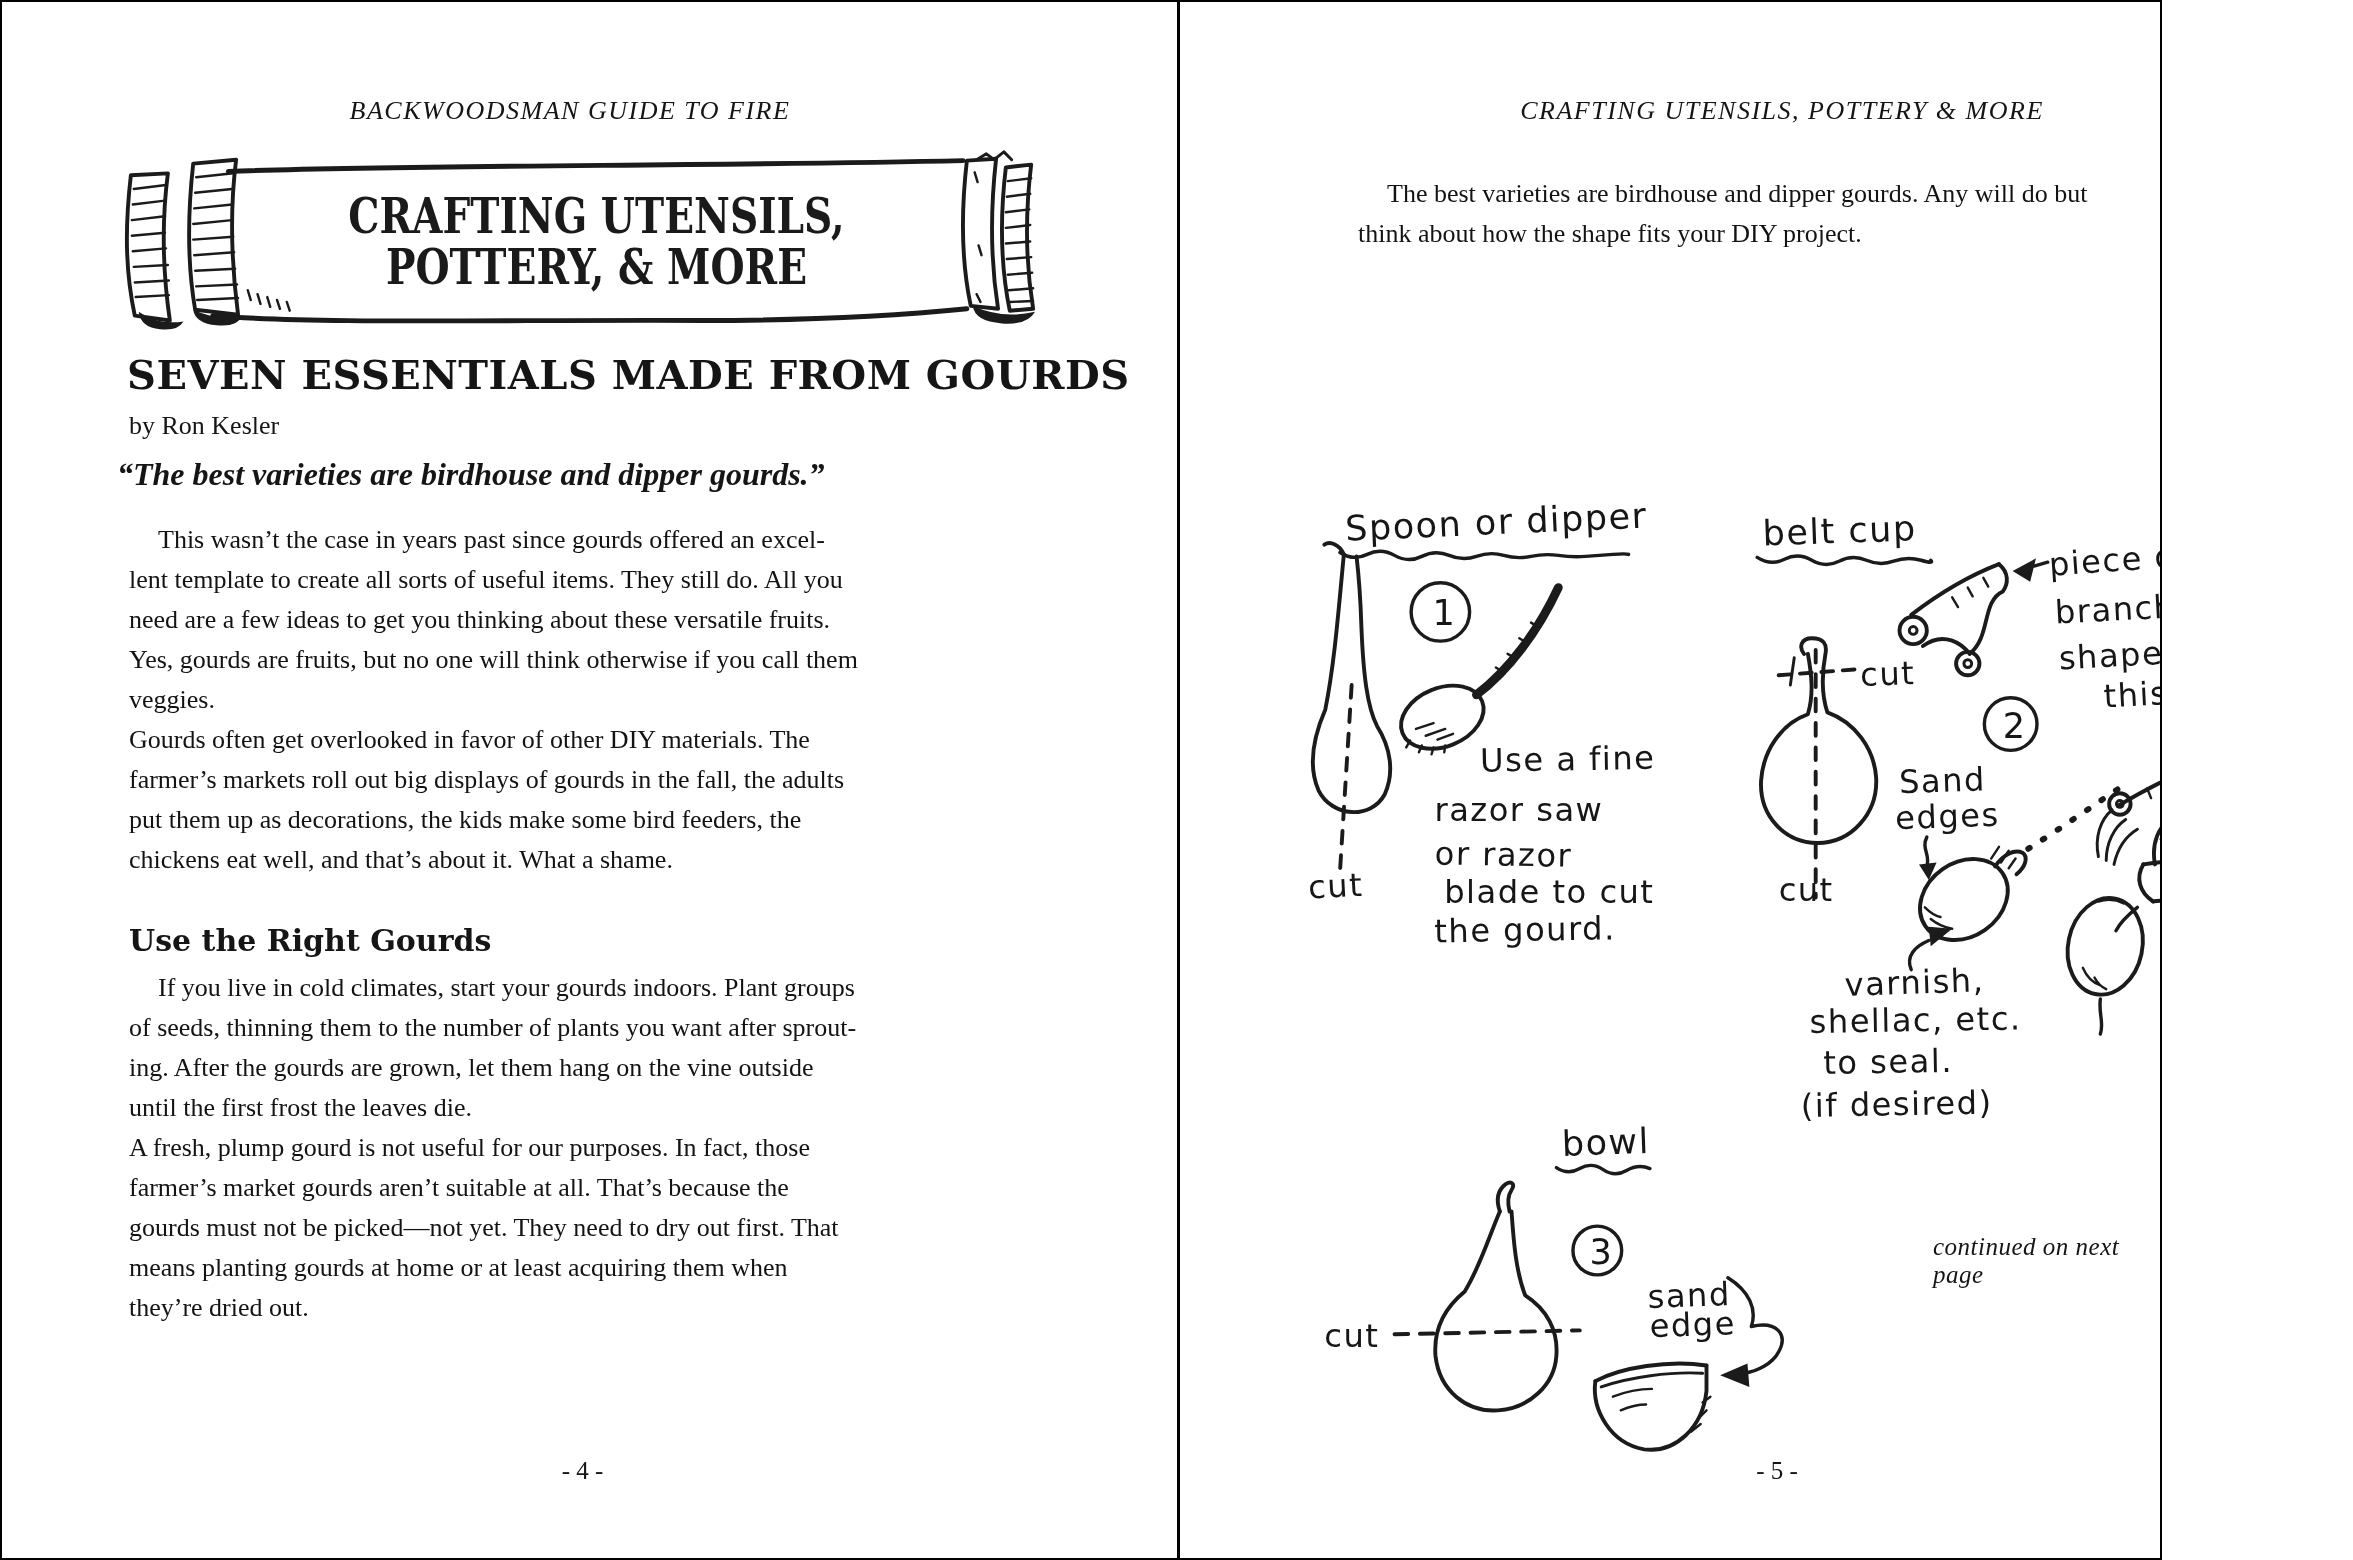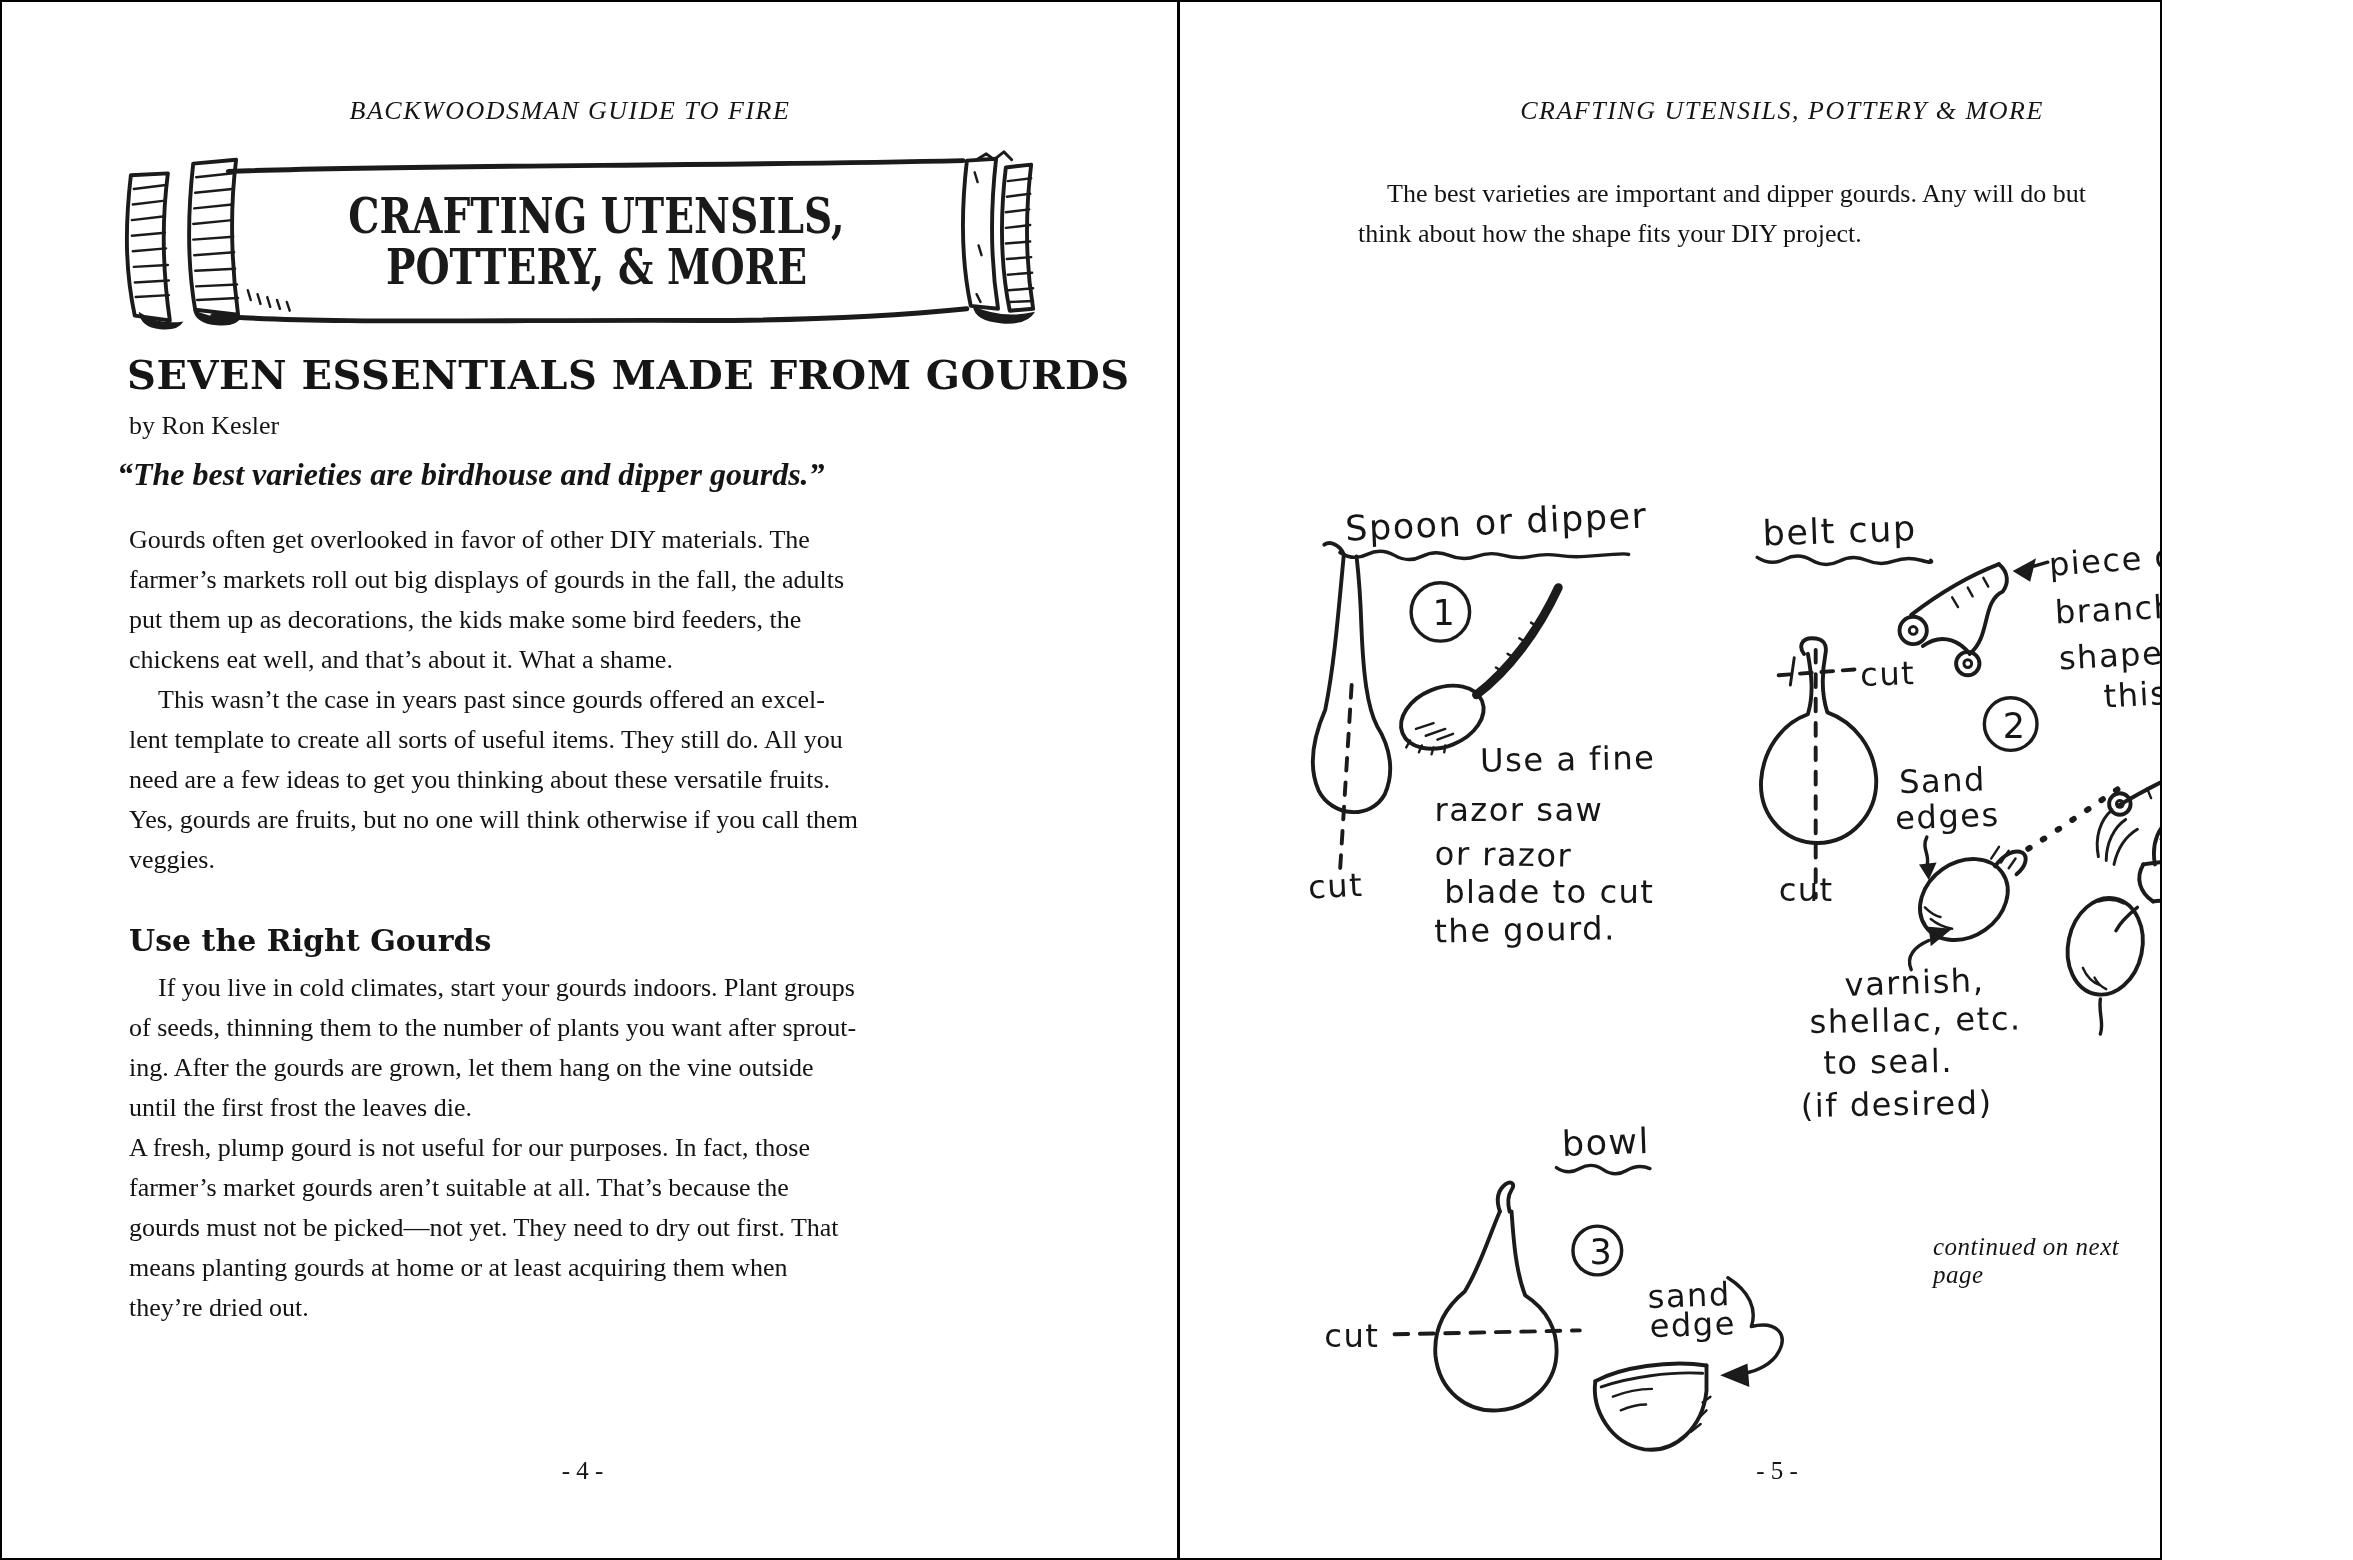--- a/index.html
+++ b/index.html
@@ -69,29 +69,29 @@
     <div class="banner-title">
       <div>CRAFTING UTENSILS,</div>
       <div>POTTERY, &amp; MORE</div>
     </div>
 
     <h1 class="article-title">SEVEN ESSENTIALS MADE FROM GOURDS</h1>
     <div class="byline">by Ron Kesler</div>
     <div class="pull-quote">“The best varieties are birdhouse and dipper gourds.”</div>
 
     <div class="body-flow">
-      <p class="para">Gourds often get overlooked in favor of other DIY materials. The
-farmer’s markets roll out big displays of gourds in the fall, the adults
-put them up as decorations, the kids make some bird feeders, the
-chickens eat well, and that’s about it. What a shame.</p>
       <p class="para indent">This wasn’t the case in years past since gourds offered an excel-
 lent template to create all sorts of useful items. They still do. All you
 need are a few ideas to get you thinking about these versatile fruits.
 Yes, gourds are fruits, but no one will think otherwise if you call them
 veggies.</p>
+      <p class="para">Gourds often get overlooked in favor of other DIY materials. The
+farmer’s markets roll out big displays of gourds in the fall, the adults
+put them up as decorations, the kids make some bird feeders, the
+chickens eat well, and that’s about it. What a shame.</p>
       <h2 class="sub-heading">Use the Right Gourds</h2>
       <p class="para indent">If you live in cold climates, start your gourds indoors. Plant groups
 of seeds, thinning them to the number of plants you want after sprout-
 ing. After the gourds are grown, let them hang on the vine outside
 until the first frost the leaves die.</p>
       <p class="para">A fresh, plump gourd is not useful for our purposes. In fact, those
 farmer’s market gourds aren’t suitable at all. That’s because the
 gourds must not be picked—not yet. They need to dry out first. That
 means planting gourds at home or at least acquiring them when
 they’re dried out.</p>
@@ -99,21 +99,21 @@
 
     <div class="pagenum pagenum-left">- 4 -</div>
   </div>
 
   <div class="divider"></div>
 
   <div>
     <div class="runhead runhead-right">CRAFTING UTENSILS, POTTERY &amp; MORE</div>
 
     <div class="body-flow-right">
-      <p class="para indent">The best varieties are important and dipper gourds. Any will do but
+      <p class="para indent">The best varieties are birdhouse and dipper gourds. Any will do but
 think about how the shape fits your DIY project.</p>
     </div>
 
     <svg class="sketch" viewBox="1330 500 1075 1000">
 
       <g class="ink">
 
         <g>
           <path d="M 1372,564 q 14,9 28,2 t 28,1 t 28,1 t 28,-1 t 28,1 t 28,-1 t 28,1 t 28,-1 t 28,1 t 28,-2 t 16,0" stroke-width="3.5"></path>
           <path d="M 1376,566 C 1372,556 1362,552 1356,556"></path>

